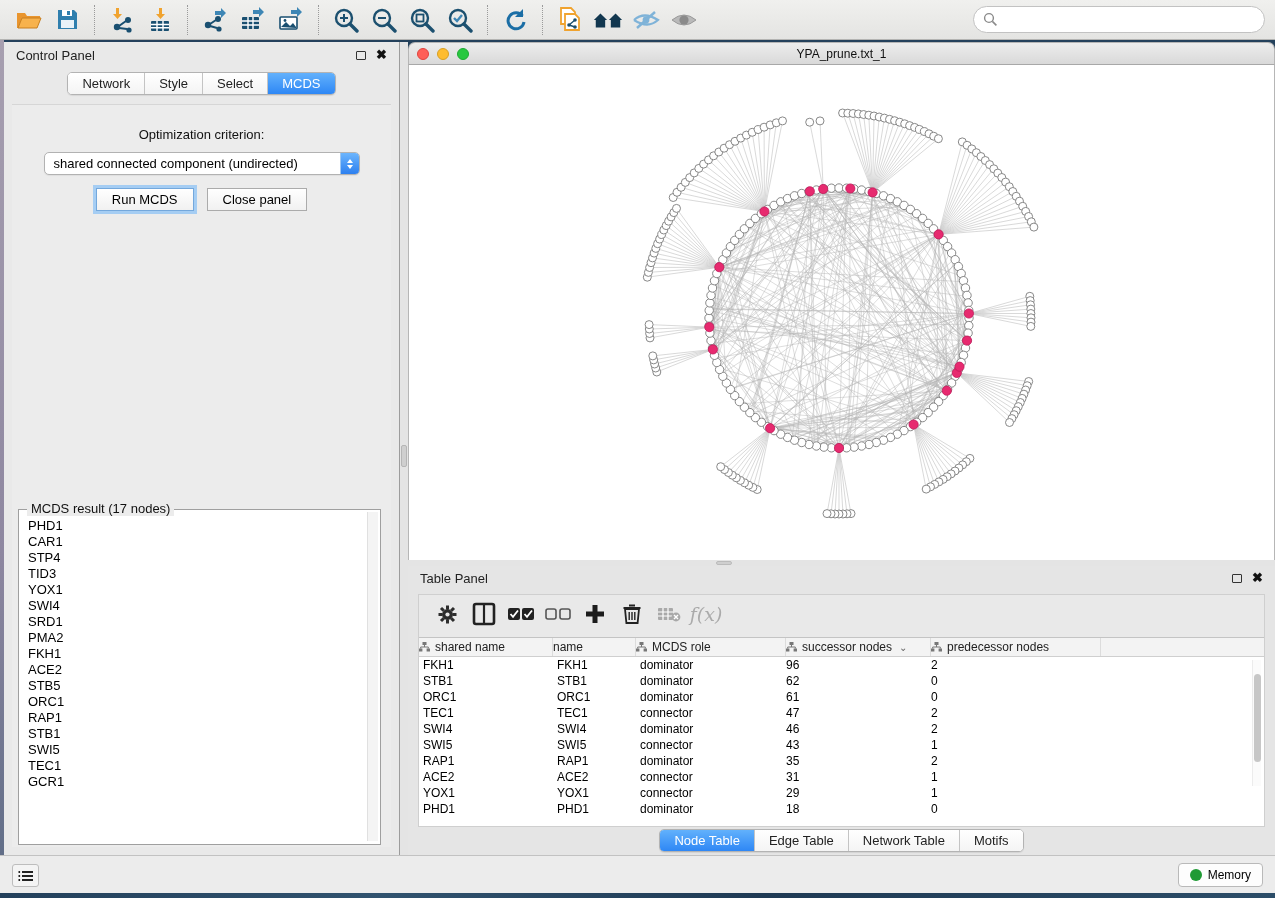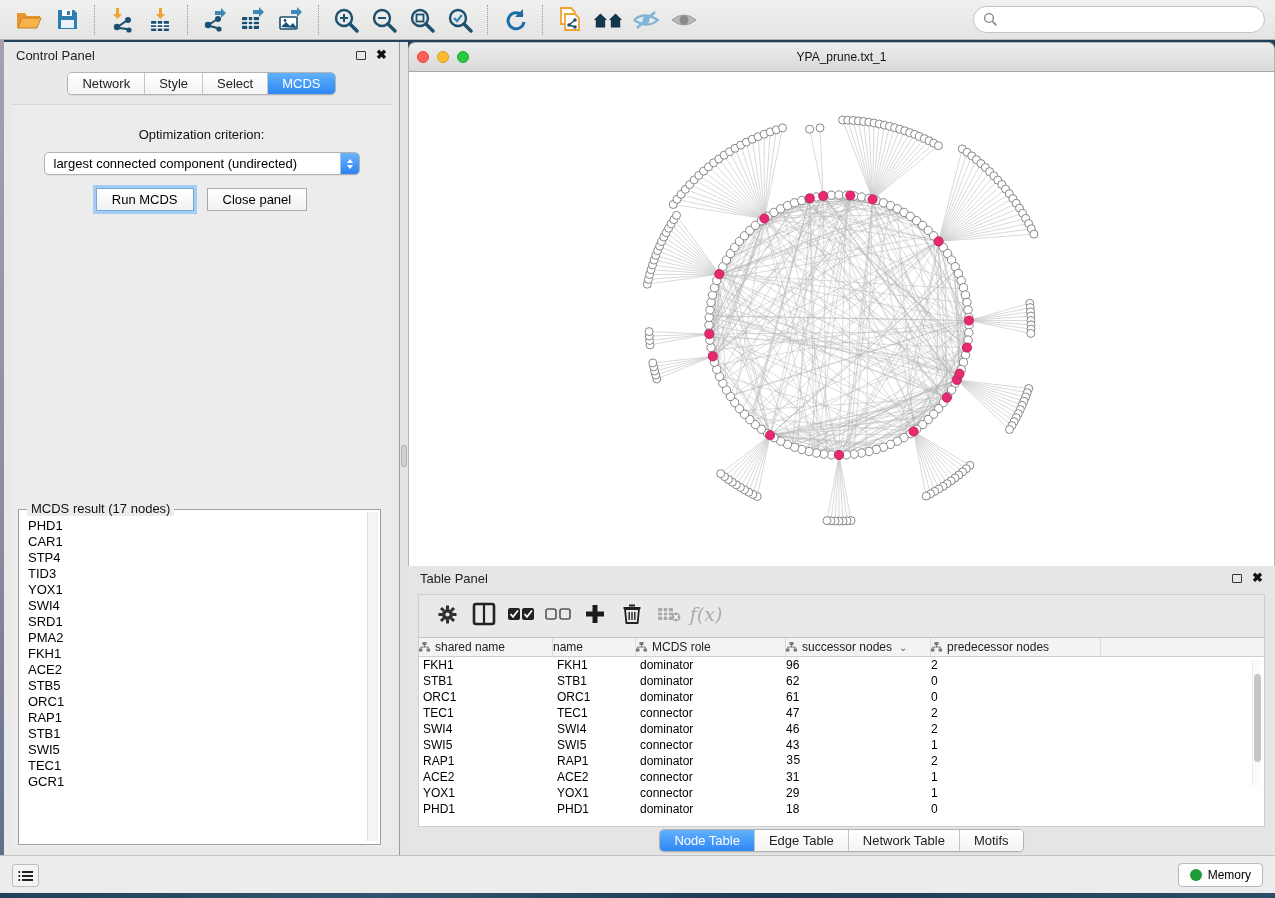--- a/index.html
+++ b/index.html
@@ -59,21 +59,21 @@
   .gb-scroll { position:absolute; top:2px; bottom:3px; right:2px; width:11px; background:#f4f4f4; border-left:1px solid #e0e0e0; }
 
   
   .v-split { position:absolute; left:400px; top:42px; width:8px; height:813px; background:#e4e4e4; }
   .v-split .grip { position:absolute; top:403px; left:1px; width:6px; height:22px; background:#cfcfcf; border:1px solid #b5b5b5; border-radius:2px; }
   .h-split { position:absolute; left:408px; top:560px; right:0; height:6px; background:#e4e4e4; }
   .h-split .grip { position:absolute; left:308px; top:1px; width:16px; height:4px; background:#cfcfcf; border:1px solid #bbb; border-radius:2px; }
 
   
   .net-window { position:absolute; left:408px; top:42px; width:867px; height:518px; }
-  .net-title { height:30px; background:linear-gradient(#ededed,#d9d9d9); border:1px solid #b6b6b6; border-bottom-color:#a8a8a8;
+  .net-title { height:23px; background:linear-gradient(#ededed,#d9d9d9); border:1px solid #b6b6b6; border-bottom-color:#a8a8a8;
     border-radius:7px 7px 0 0; display:flex; align-items:center; padding:0 8px; position:relative; }
   .tl { width:12px; height:12px; border-radius:50%; margin-right:8px; }
   .tl.red    { background:#ff5f57; border:1px solid #e0443e; }
   .tl.yellow { background:#febc2e; border:1px solid #d89f24; }
   .tl.green  { background:#28c840; border:1px solid #1eaa33; }
   .net-title .title { position:absolute; left:0; right:0; text-align:center; font-size:12px; color:#111; }
   .net-canvas { height:495px; background:#fff; border-left:1px solid #b6b6b6; border-right:1px solid #b6b6b6; }
 
   
   .table-panel { position:absolute; left:408px; top:566px; right:0; height:289px; background:#e5e5e5; }
@@ -267,21 +267,21 @@
         <span class="seg" id="cp-tabs">
           <span class="seg-tab">Network</span>
           <span class="seg-tab">Style</span>
           <span class="seg-tab">Select</span>
           <span class="seg-tab active">MCDS</span>
         </span>
       </div>
     <div class="cp-body">
       <div class="opt-label">Optimization criterion:</div>
       <div class="dropdown">
-        <span class="dd-value">largest connected component (undirected)</span>
+        <span class="dd-value">shared connected component (undirected)</span>
         <span class="dd-stepper">
             <i class="dd-up"></i>
             <i class="dd-down"></i>
           </span>
       </div>
       <div class="btn-row">
         <button class="pbtn focused">Run MCDS</button>
         <button class="pbtn">Close panel</button>
       </div>
       <div class="groupbox">
@@ -1221,21 +1221,21 @@
               <div class="td" style="width: 134px; padding: 0px 0px 0px 4px;">SWI5</div>
               <div class="td" style="width: 83px; padding: 0px 0px 0px 4px;">SWI5</div>
               <div class="td" style="width: 150px; padding: 0px 0px 0px 4px;">connector</div>
               <div class="td num" style="width: 145px; padding: 0px 12px 0px 0px;">43</div>
               <div class="td num" style="width: 170px; padding: 0px 12px 0px 0px;">1</div>
             </div>
             <div class="tr">
               <div class="td" style="width: 134px; padding: 0px 0px 0px 4px;">RAP1</div>
               <div class="td" style="width: 83px; padding: 0px 0px 0px 4px;">RAP1</div>
               <div class="td" style="width: 150px; padding: 0px 0px 0px 4px;">dominator</div>
-              <div class="td num" style="width: 145px; padding: 0px 12px 0px 0px; font-family: Liberation Mono, monospace;">35</div>
+              <div class="td num" style="width: 145px; padding: 0px 12px 0px 0px;">35</div>
               <div class="td num" style="width: 170px; padding: 0px 12px 0px 0px;">2</div>
             </div>
             <div class="tr">
               <div class="td" style="width: 134px; padding: 0px 0px 0px 4px;">ACE2</div>
               <div class="td" style="width: 83px; padding: 0px 0px 0px 4px;">ACE2</div>
               <div class="td" style="width: 150px; padding: 0px 0px 0px 4px;">connector</div>
               <div class="td num" style="width: 145px; padding: 0px 12px 0px 0px;">31</div>
               <div class="td num" style="width: 170px; padding: 0px 12px 0px 0px;">1</div>
             </div>
             <div class="tr">

